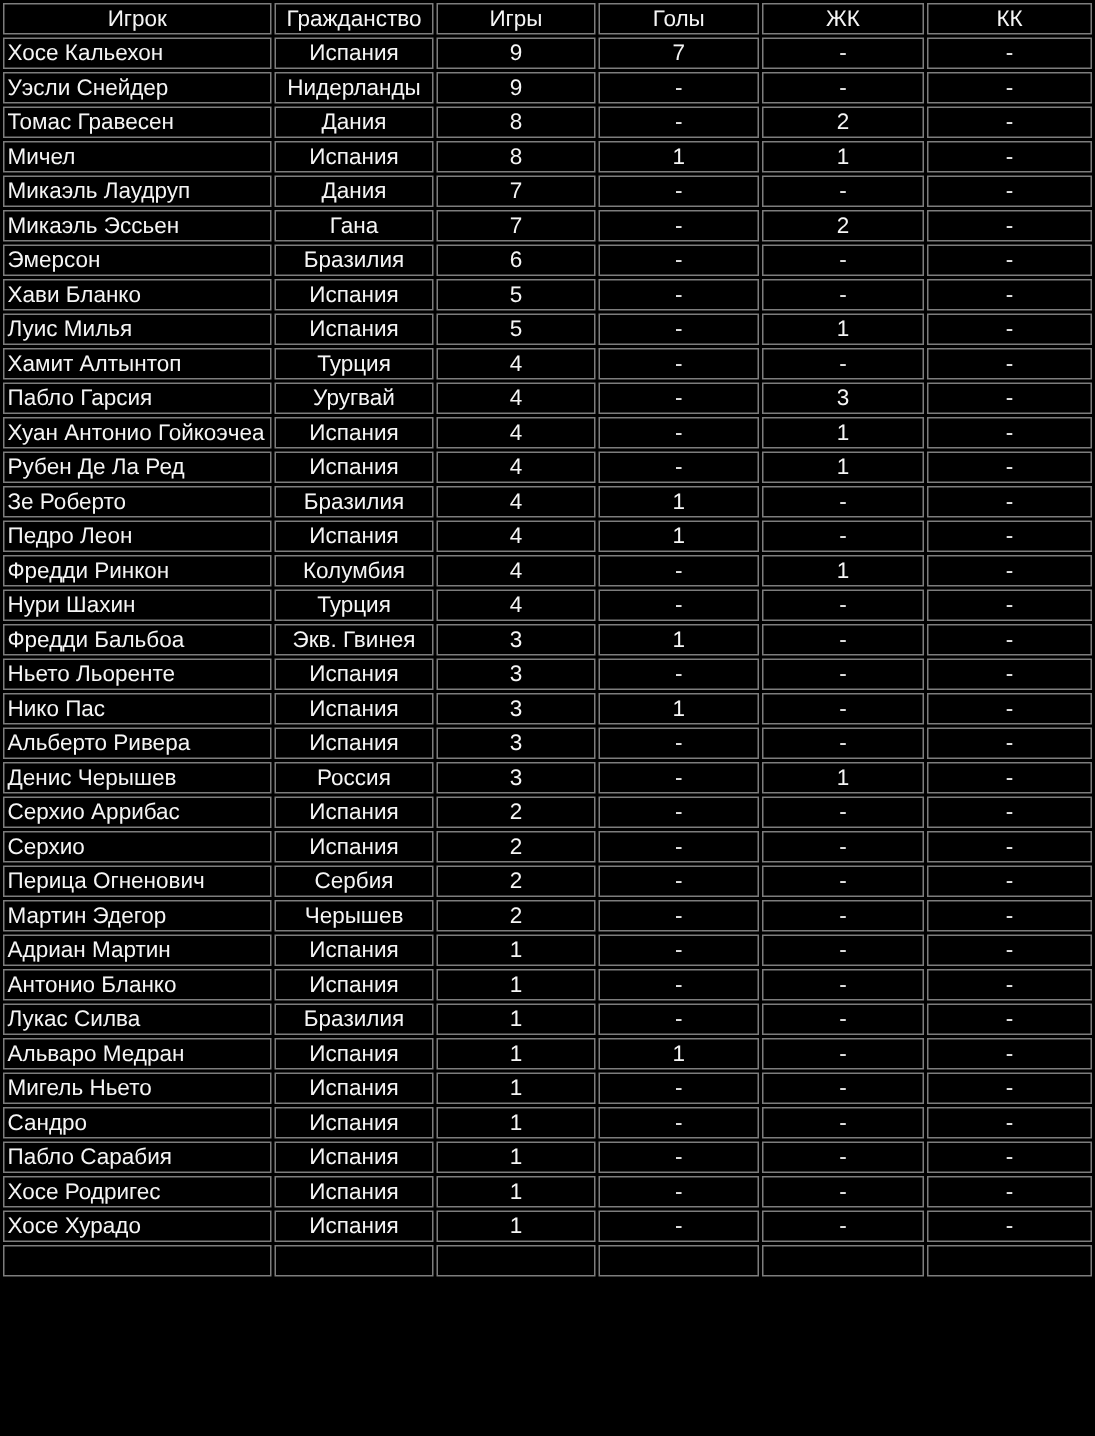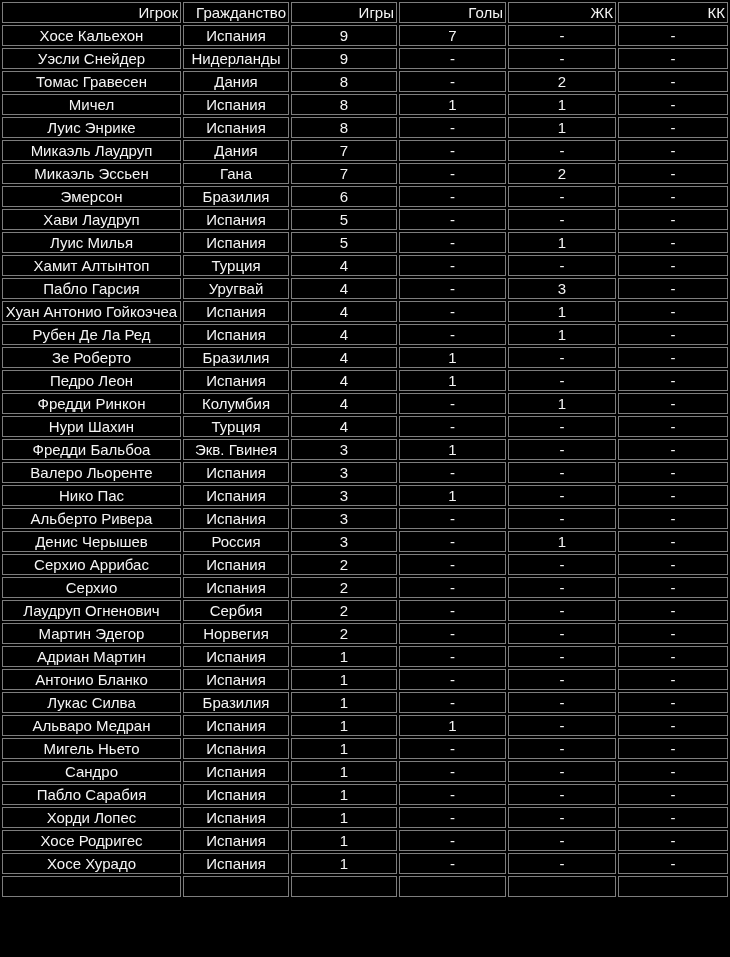--- a/index.html
+++ b/index.html
@@ -29,24 +29,24 @@
       font-size: 15px;
       font-weight: normal;
       height: 21px;
       line-height: 19px;
       padding: 0 2px;
       overflow: hidden;
       white-space: nowrap;
       vertical-align: middle;
     }
     table.stats th {
-      text-align: right;
+      text-align: center;
     }
     td.cell-left {
-      text-align: center;
+      text-align: left;
       padding-left: 7px;
     }
     td.cell-center {
       text-align: center;
     }
   </style>
 </head>
 <body>
 
 <table class="stats">
@@ -95,28 +95,20 @@
       </tr>
       <tr>
         <td class="cell-left">Мичел</td>
         <td class="cell-center">Испания</td>
         <td class="cell-center">8</td>
         <td class="cell-center">1</td>
         <td class="cell-center">1</td>
         <td class="cell-center">-</td>
       </tr>
       <tr>
-        <td class="cell-left">Луис Энрике</td>
-        <td class="cell-center">Испания</td>
-        <td class="cell-center">8</td>
-        <td class="cell-center">-</td>
-        <td class="cell-center">1</td>
-        <td class="cell-center">-</td>
-      </tr>
-      <tr>
         <td class="cell-left">Микаэль Лаудруп</td>
         <td class="cell-center">Дания</td>
         <td class="cell-center">7</td>
         <td class="cell-center">-</td>
         <td class="cell-center">-</td>
         <td class="cell-center">-</td>
       </tr>
       <tr>
         <td class="cell-left">Микаэль Эссьен</td>
         <td class="cell-center">Гана</td>
@@ -127,21 +119,21 @@
       </tr>
       <tr>
         <td class="cell-left">Эмерсон</td>
         <td class="cell-center">Бразилия</td>
         <td class="cell-center">6</td>
         <td class="cell-center">-</td>
         <td class="cell-center">-</td>
         <td class="cell-center">-</td>
       </tr>
       <tr>
-        <td class="cell-left">Хави Лаудруп</td>
+        <td class="cell-left">Хави Бланко</td>
         <td class="cell-center">Испания</td>
         <td class="cell-center">5</td>
         <td class="cell-center">-</td>
         <td class="cell-center">-</td>
         <td class="cell-center">-</td>
       </tr>
       <tr>
         <td class="cell-left">Луис Милья</td>
         <td class="cell-center">Испания</td>
         <td class="cell-center">5</td>
@@ -215,21 +207,21 @@
       </tr>
       <tr>
         <td class="cell-left">Фредди Бальбоа</td>
         <td class="cell-center">Экв. Гвинея</td>
         <td class="cell-center">3</td>
         <td class="cell-center">1</td>
         <td class="cell-center">-</td>
         <td class="cell-center">-</td>
       </tr>
       <tr>
-        <td class="cell-left">Валеро Льоренте</td>
+        <td class="cell-left">Ньето Льоренте</td>
         <td class="cell-center">Испания</td>
         <td class="cell-center">3</td>
         <td class="cell-center">-</td>
         <td class="cell-center">-</td>
         <td class="cell-center">-</td>
       </tr>
       <tr>
         <td class="cell-left">Нико Пас</td>
         <td class="cell-center">Испания</td>
         <td class="cell-center">3</td>
@@ -263,30 +255,30 @@
       </tr>
       <tr>
         <td class="cell-left">Серхио</td>
         <td class="cell-center">Испания</td>
         <td class="cell-center">2</td>
         <td class="cell-center">-</td>
         <td class="cell-center">-</td>
         <td class="cell-center">-</td>
       </tr>
       <tr>
-        <td class="cell-left">Лаудруп Огненович</td>
+        <td class="cell-left">Перица Огненович</td>
         <td class="cell-center">Сербия</td>
         <td class="cell-center">2</td>
         <td class="cell-center">-</td>
         <td class="cell-center">-</td>
         <td class="cell-center">-</td>
       </tr>
       <tr>
         <td class="cell-left">Мартин Эдегор</td>
-        <td class="cell-center">Норвегия</td>
+        <td class="cell-center">Черышев</td>
         <td class="cell-center">2</td>
         <td class="cell-center">-</td>
         <td class="cell-center">-</td>
         <td class="cell-center">-</td>
       </tr>
       <tr>
         <td class="cell-left">Адриан Мартин</td>
         <td class="cell-center">Испания</td>
         <td class="cell-center">1</td>
         <td class="cell-center">-</td>
@@ -328,28 +320,20 @@
       <tr>
         <td class="cell-left">Сандро</td>
         <td class="cell-center">Испания</td>
         <td class="cell-center">1</td>
         <td class="cell-center">-</td>
         <td class="cell-center">-</td>
         <td class="cell-center">-</td>
       </tr>
       <tr>
         <td class="cell-left">Пабло Сарабия</td>
-        <td class="cell-center">Испания</td>
-        <td class="cell-center">1</td>
-        <td class="cell-center">-</td>
-        <td class="cell-center">-</td>
-        <td class="cell-center">-</td>
-      </tr>
-      <tr>
-        <td class="cell-left">Хорди Лопес</td>
         <td class="cell-center">Испания</td>
         <td class="cell-center">1</td>
         <td class="cell-center">-</td>
         <td class="cell-center">-</td>
         <td class="cell-center">-</td>
       </tr>
       <tr>
         <td class="cell-left">Хосе Родригес</td>
         <td class="cell-center">Испания</td>
         <td class="cell-center">1</td>

